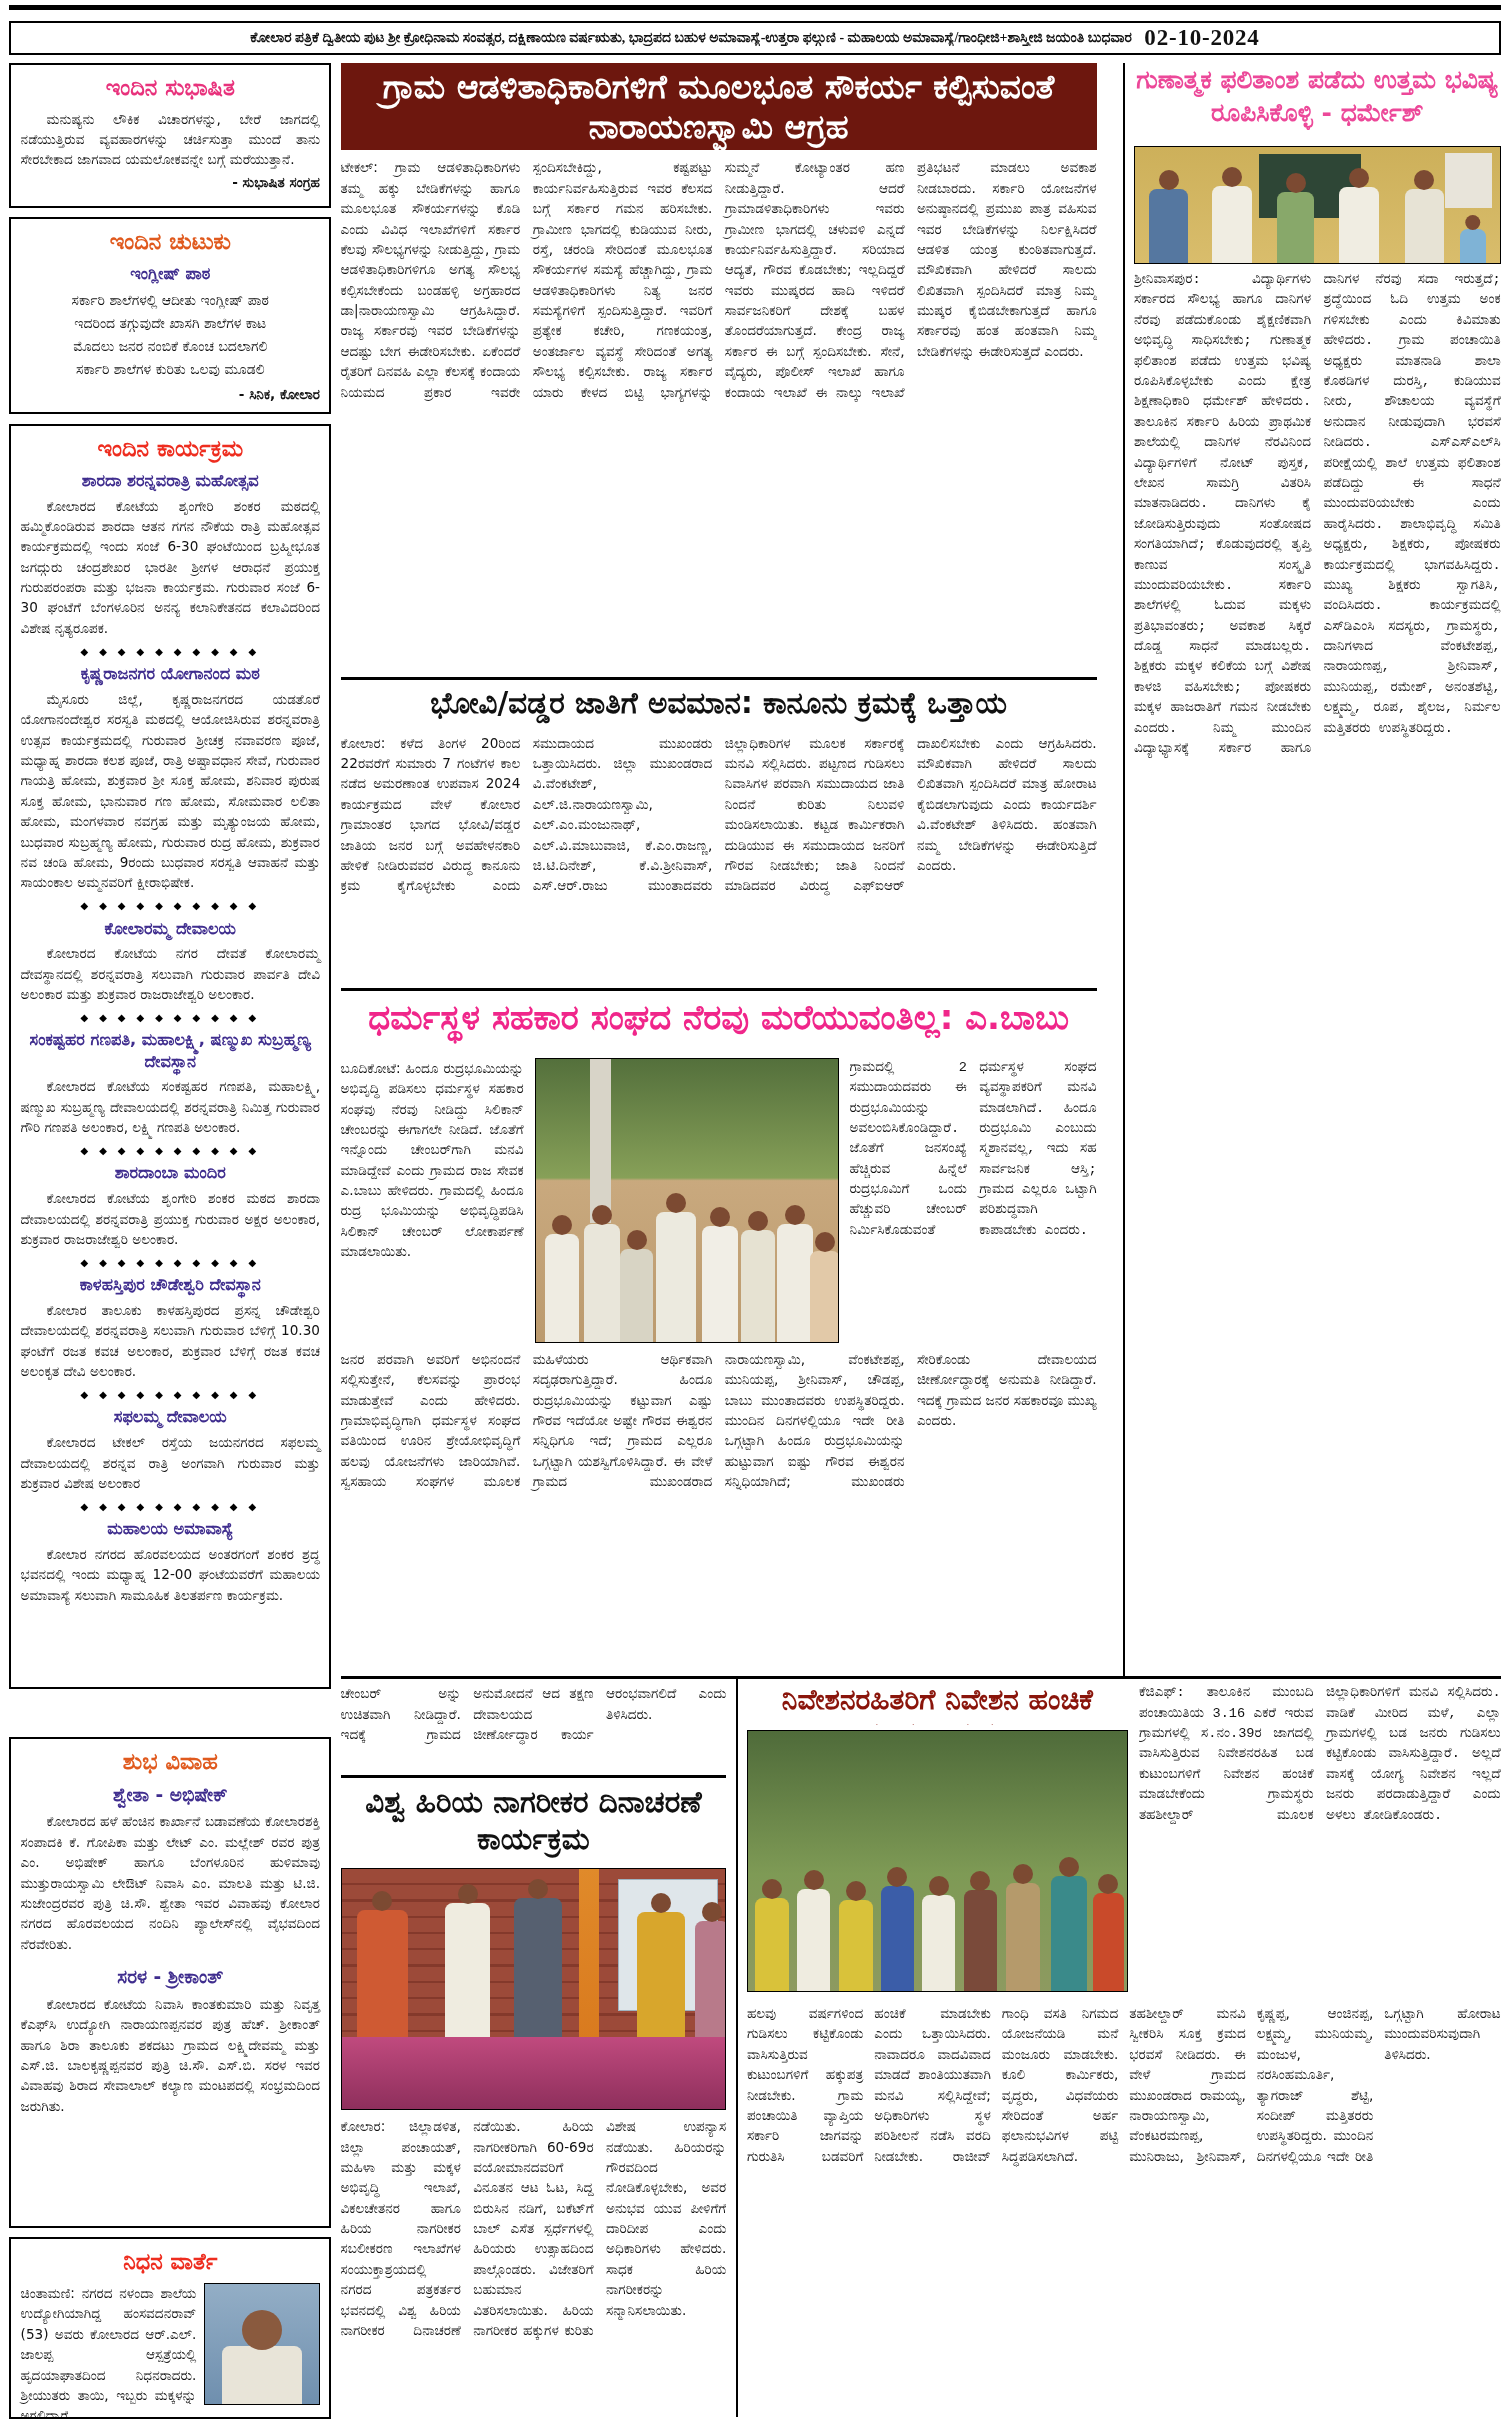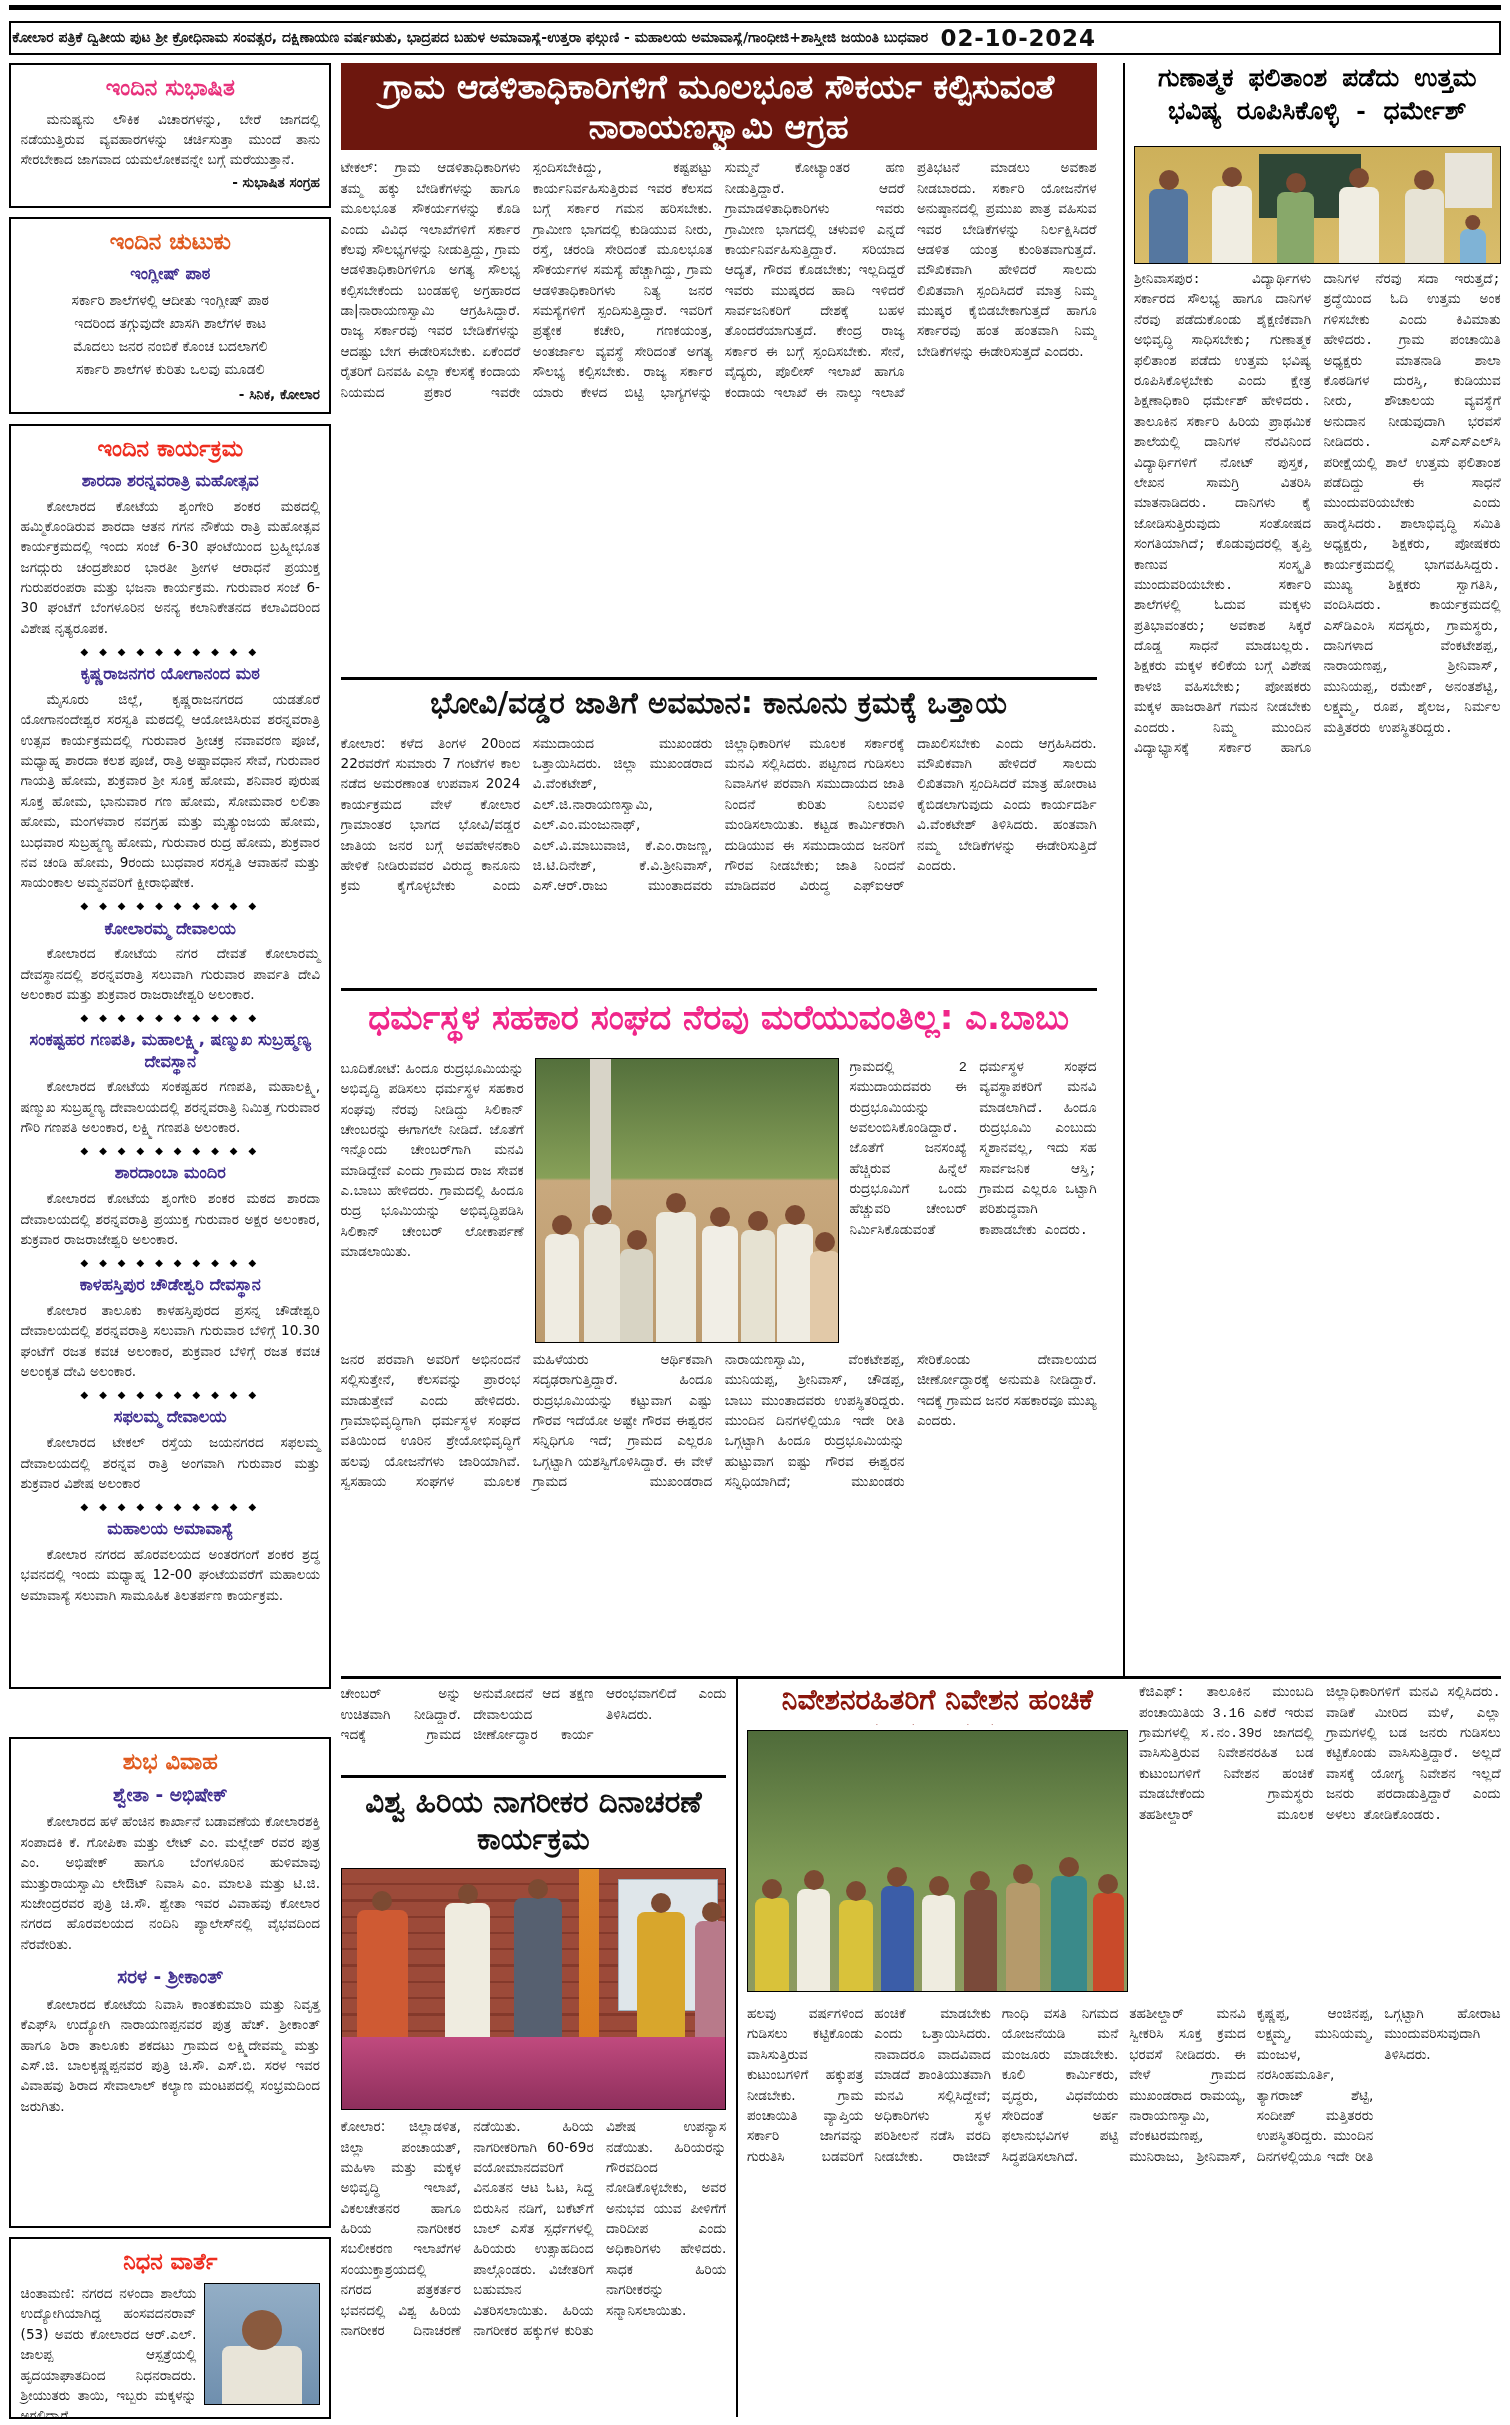--- a/index.html
+++ b/index.html
@@ -4,36 +4,36 @@
 <style>
   * { box-sizing: border-box; margin: 0; padding: 0; }
   body {
     width: 1510px; height: 2426px; background: #ffffff; color: #111;
     font-family: "DejaVu Sans", "Liberation Sans", sans-serif;
     overflow: hidden; position: relative;
   }
   .topbar { height: 5.4px; background: #000; margin: 4.6px 9.3px 0 9.3px; }
   .masthead {
     margin: 11px 9.3px 7.7px 9.3px; height: 34px; border: 2.3px solid #000;
-    display: flex; align-items: center; justify-content: flex-start;
-    padding: 0 1px; overflow: hidden; white-space: nowrap;
+    display: flex; align-items: center; justify-content: center;
+    padding: 0 1px; overflow: hidden; white-space: nowrap; font-family: Liberation Serif, serif;
   }
   .masthead-text { font-weight: bold; font-size: 14px; overflow: hidden; }
   .masthead-date { font-weight: bold; font-size: 23px; margin-left: 12.4px; letter-spacing: 0.8px; }
 
   .main { margin: 0 9.3px; height: 2356px; display: flex; gap: 9.3px; overflow: hidden; }
 
   
   .left-rail { width: 322px; flex: none; display: flex; flex-direction: column; }
   .lr-box { border: 2.3px solid #000; padding: 6.2px 9.3px; overflow: hidden; background:#fff; }
   .lr-title { font-size: 22.5px; font-weight: bold; text-align: center; margin: 3.1px 0 7.7px 0; }
   .c-magenta { color: #e8327c; }
   .c-orange  { color: #e05a1e; }
   .c-red     { color: #ee2d1f; }
-  .c-navy    { color: #000000; font-family: Liberation Mono, monospace; }
+  .c-navy    { color: #ec4899; }
   .c-pink    { color: #f0268a; }
   .lr-body { font-size: 13.6px; line-height: 1.5; text-align: justify; text-indent: 26px; }
   .lr-sign { font-size: 13.6px; font-weight: bold; text-align: right; margin-top: 4.6px; }
   .purple-head { font-size: 16.3px; font-weight: bold; color: #3f2d8e; text-align: center; margin: 3.1px 0 4.6px 0; line-height: 1.3; }
   .diamonds { text-align: center; font-size: 10px; letter-spacing: 3.9px; margin: 7.7px 0 6.2px 0; color: #000; }
   .chutuku-lines { font-size: 14px; line-height: 1.65; text-align: center; }
 
   
   .photo { position: relative; border: 1.5px solid #000; overflow: hidden; flex: none; }
   .ph-person { position: absolute; bottom: 0; border-radius: 7.7px 7.7px 0 0; }

